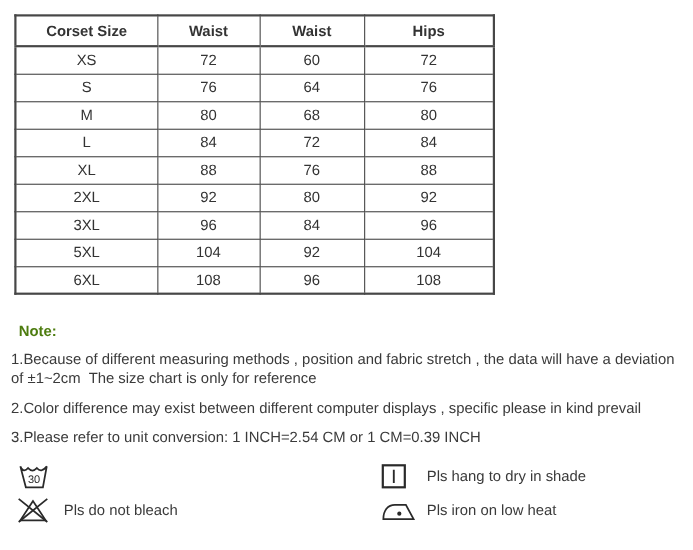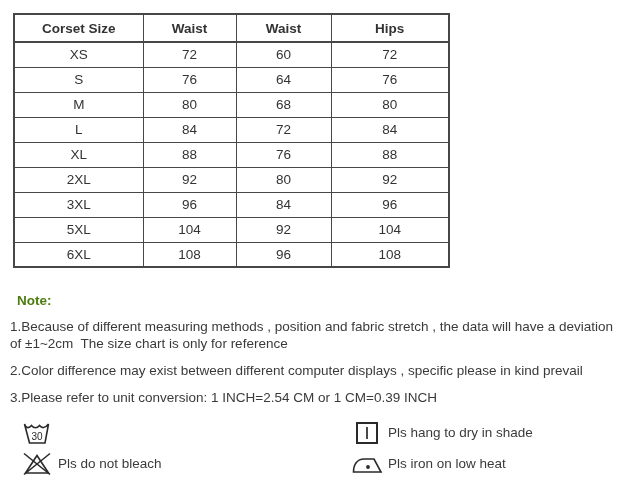--- a/index.html
+++ b/index.html
@@ -61,21 +61,21 @@
     display: flex;
     align-items: center;
     height: 27px;
     font-size: 13.5px;
     color: #3a3a3a;
   }
   .care-icon {
     width: 42px;
     display: inline-flex;
     align-items: center;
-    justify-content: center;
+    justify-content: flex-start;
     flex: 0 0 42px;
   }
   .care-icon svg { display: block; }
   .care-label { white-space: nowrap; }
 </style>
 </head>
 <body>
 
 <table class="size-chart">
   <colgroup>

